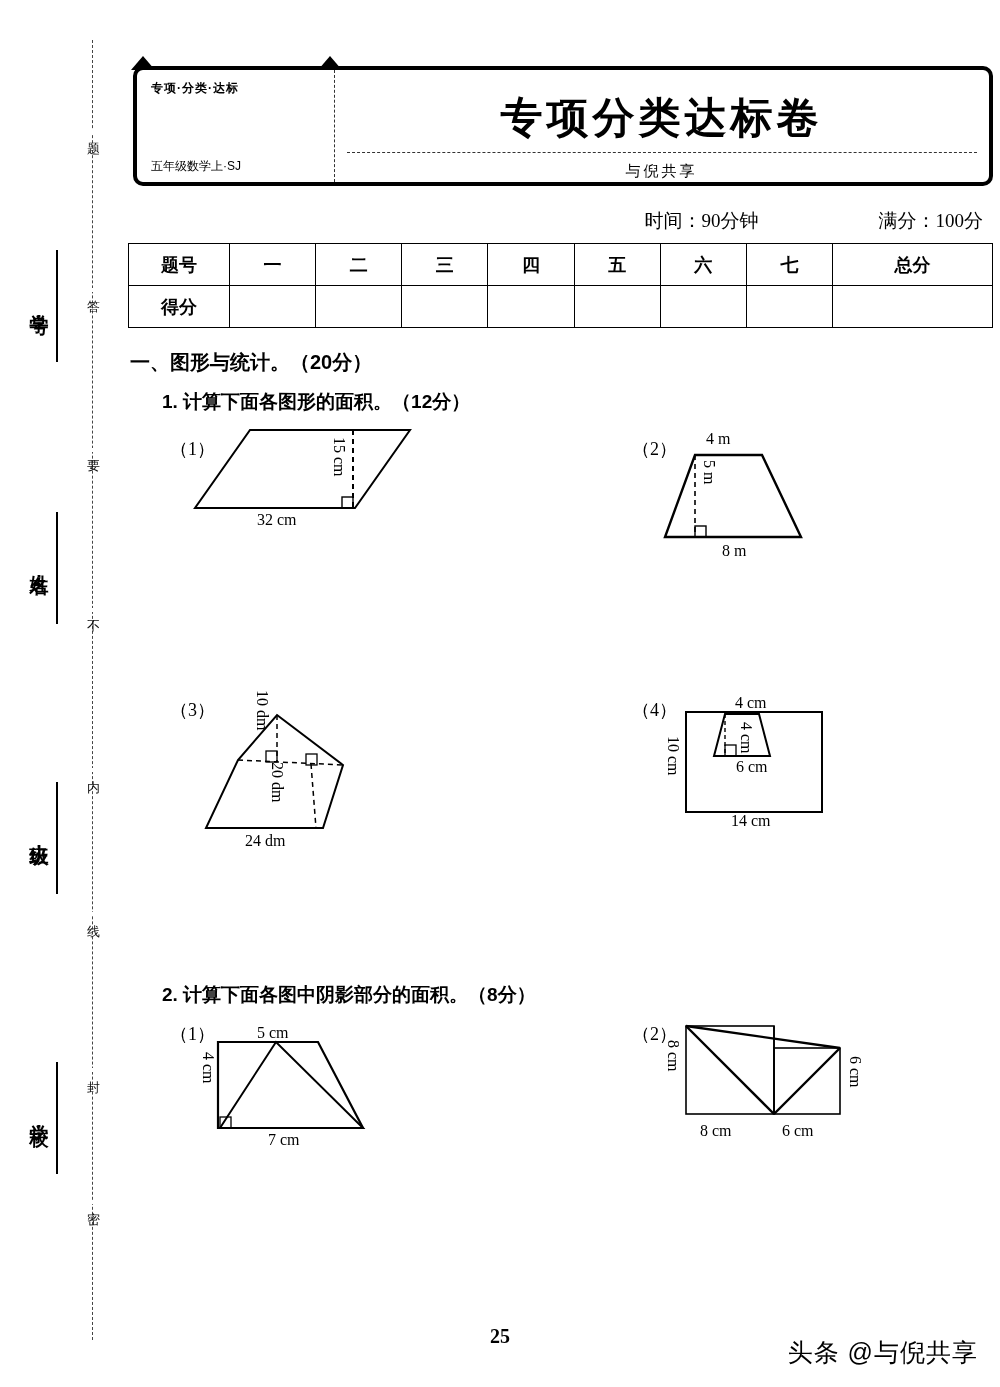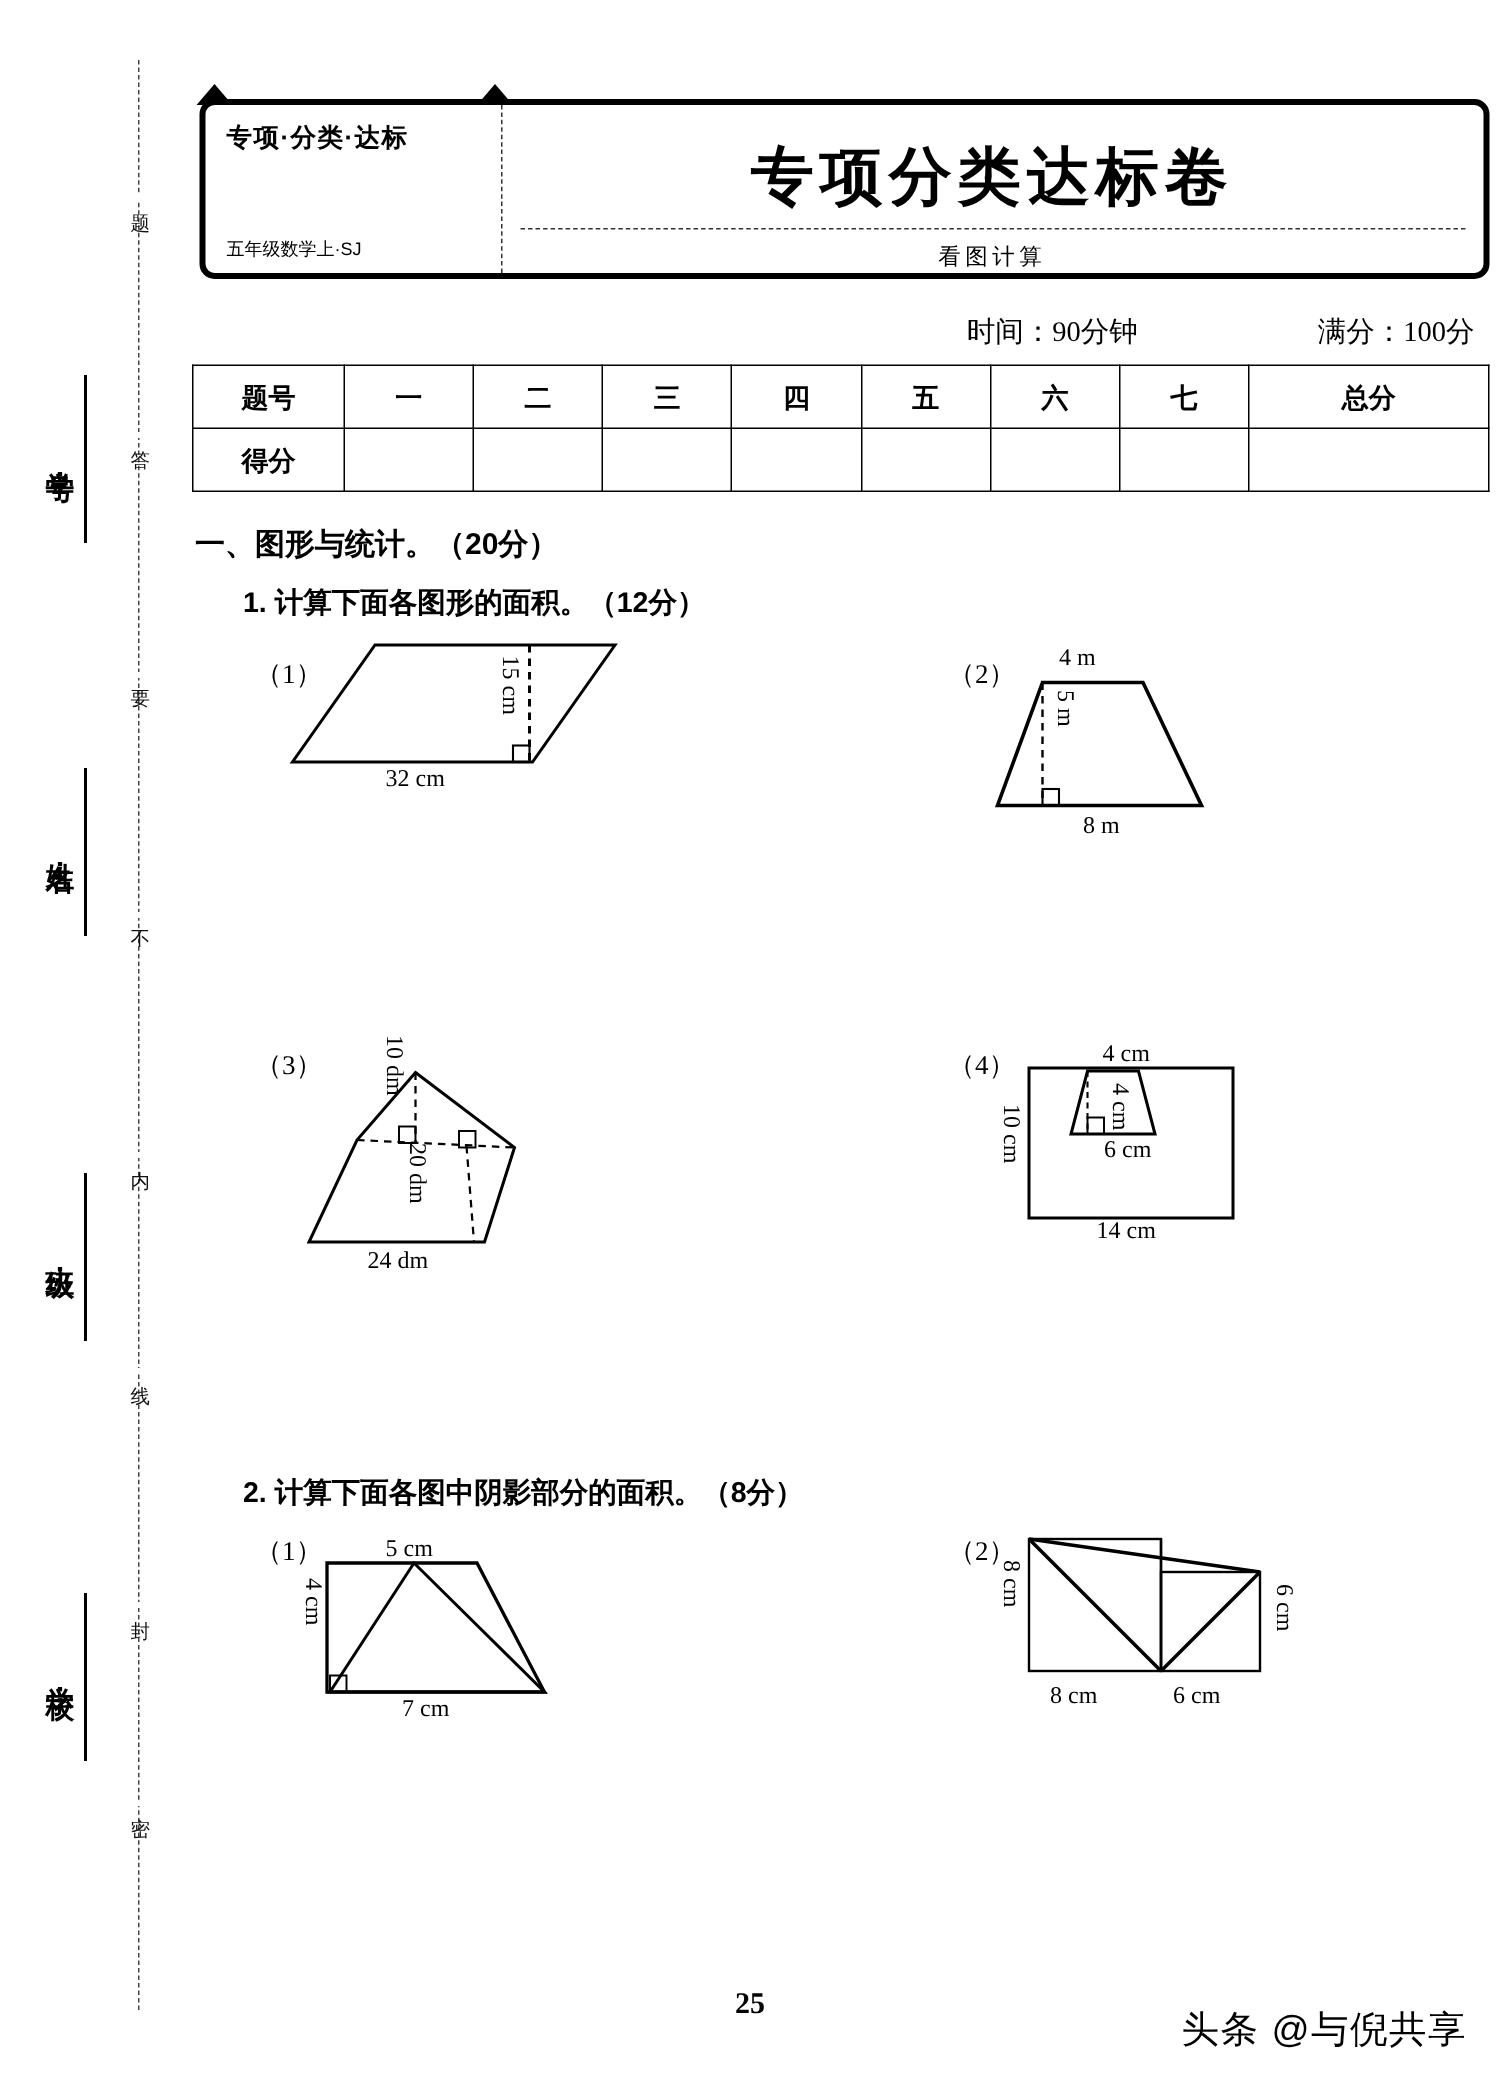--- a/index.html
+++ b/index.html
@@ -45,21 +45,21 @@
     position:absolute;left:133px;top:66px;width:860px;height:120px;
     border:4px solid #000;border-radius:10px;
     box-sizing:border-box;
   }
   .hdr-divider{
     position:absolute;left:197px;top:0;height:100%;
     border-left:1px dashed #333;
   }
   .hdr-left-top{
     position:absolute;left:14px;top:10px;
-    font-size:17px;font-weight:bold;letter-spacing:1px;
+    font-size:12px;font-weight:bold;letter-spacing:1px;
     font-family:"Liberation Sans","DejaVu Sans",sans-serif;
   }
   .hdr-left-bot{
     position:absolute;left:14px;top:88px;
     font-size:12px;
     font-family:"Liberation Sans","DejaVu Sans",sans-serif;
   }
   .hdr-title{
     position:absolute;left:197px;right:0;top:20px;
     text-align:center;font-size:42px;font-weight:bold;
@@ -170,21 +170,21 @@
 
   <div class="corner-tri tri-a"></div>
   <div class="corner-tri tri-b"></div>
 
   <div class="header-box">
     <div class="hdr-divider"></div>
     <div class="hdr-left-top">专项·分类·达标</div>
     <div class="hdr-left-bot">五年级数学上·SJ</div>
     <div class="hdr-title">专项分类达标卷</div>
     <div class="hdr-hline"></div>
-    <div class="hdr-sub">看图计算</div>
+    <div class="hdr-sub">与倪共享</div>
   </div>
 
   <div class="meta-line">
     <span>时间：90分钟</span>
     <span>满分：100分</span>
   </div>
 
   <table class="score-table">
     <tbody>
         <tr>

